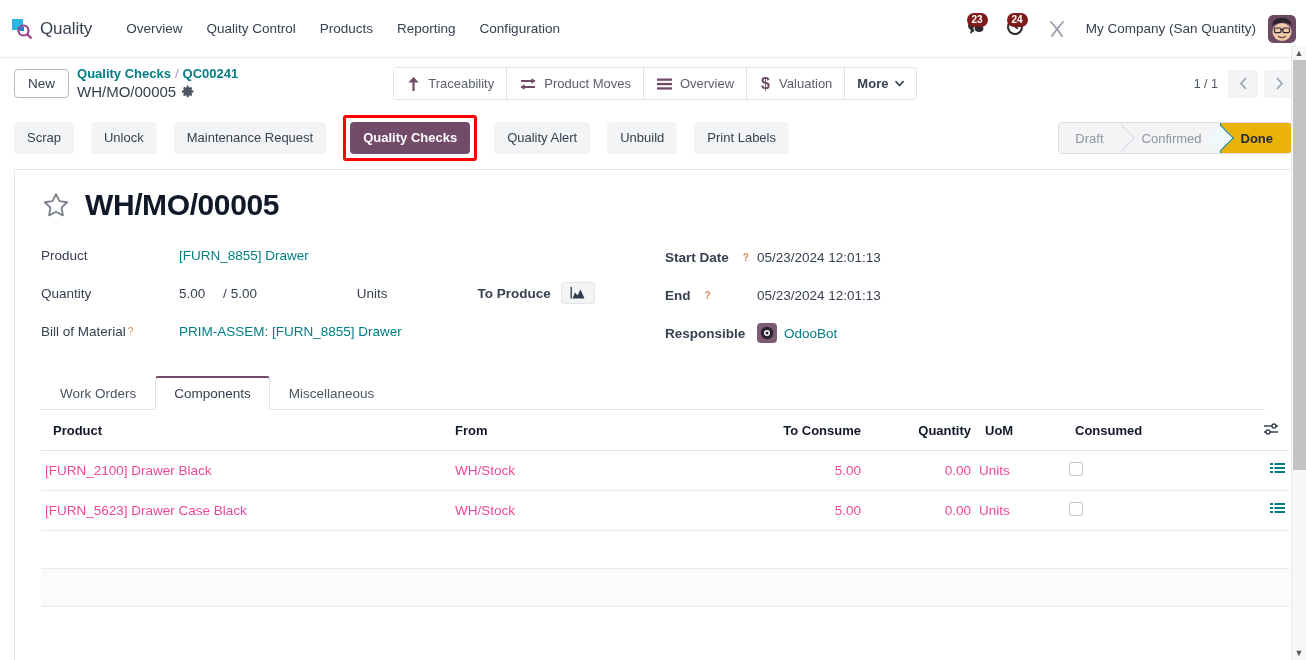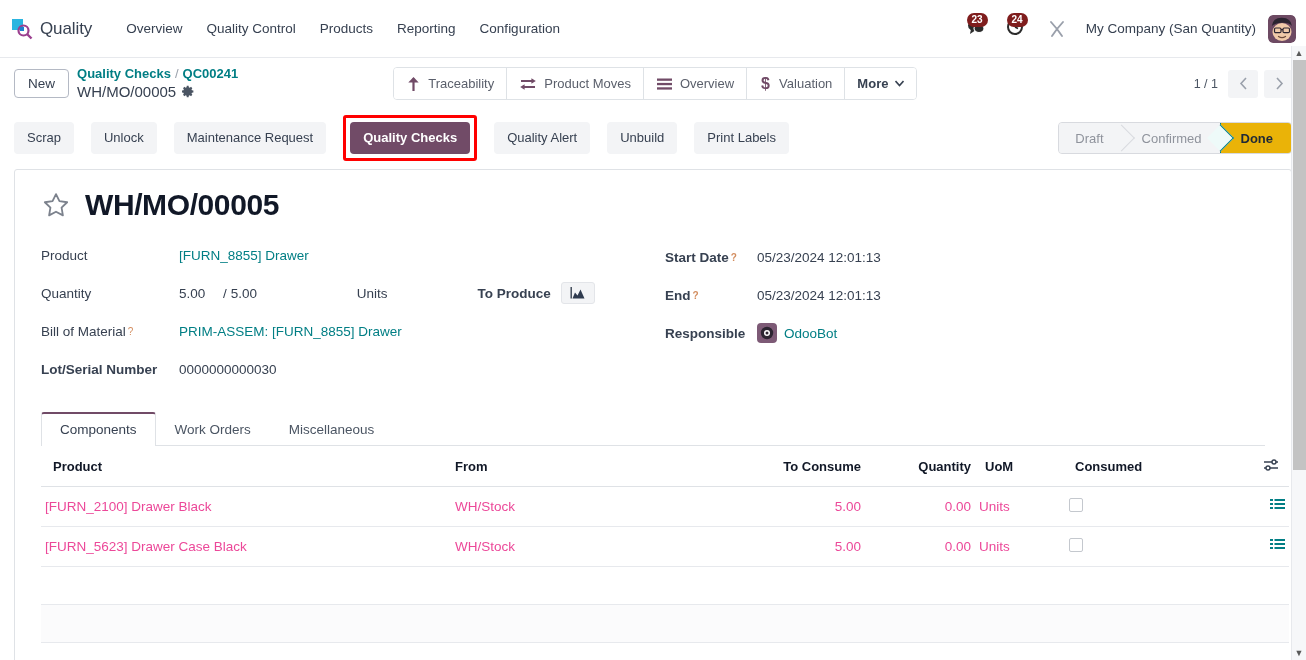--- a/index.html
+++ b/index.html
@@ -155,21 +155,21 @@
   .qty-val { width: 44px; display:inline-block; }
   .qty-sep { color: #374151; margin-right: 4px;}
   .uom-txt { margin-left: 96px; }
   .to-produce-wrap { display: flex; align-items: center; gap: 10px; margin-left: 90px; }
   .to-produce-label { font-size: 13.5px; font-weight: bold; color: #374151; white-space: nowrap;}
   .chart-btn {
     background: #f3f4f6; border: 1px solid #e3e5e9; border-radius: 3px;
     padding: 3px 8px; cursor: pointer; display: flex; align-items: center;
   }
   .rlabel { width: 92px; font-size: 13.5px; color: #374151; font-weight: bold; flex-shrink:0;
-    display:flex; align-items:center; gap:2px;}
+    display:flex; align-items:center; gap:14px;}
   .odoobot-avatar {
     width: 20px; height: 20px; border-radius: 4px; margin-right: 7px; display:block;
   }
 
   
   .notebook { margin-top: 16px; }
   .tabs { display: flex; border-bottom: 1px solid #dfe2e6; }
   .tab {
     font-size: 13.5px; color: #4b5563; padding: 9px 18px;
     cursor: pointer; border: 1px solid transparent; border-bottom: none;
@@ -427,24 +427,20 @@
           </div>
 
           <div class="frow">
             <div class="flabel">
               <span>Bill of Material</span>
               <span class="tip">?</span>
             </div>
             <div class="flink">PRIM-ASSEM: [FURN_8855] Drawer</div>
           </div>
 
-          <div class="frow">
-            <div class="flabel bold">Lot/Serial Number</div>
-            <div class="fval">0000000000030</div>
-          </div>
         </div>
 
         <div class="col-right">
           <div class="frow">
             <div class="rlabel">
               <span>Start Date</span>
               <span class="tip">?</span>
             </div>
             <div class="fval">05/23/2024 12:01:13</div>
           </div>
@@ -467,22 +463,22 @@
                 <circle cx="10" cy="10" r="1.5" fill="#2b2430"></circle>
               </svg>
             </span>
             <div class="flink">OdooBot</div>
           </div>
         </div>
       </div>
 
       <div class="notebook">
         <div class="tabs">
+          <div class="tab">Work Orders</div>
           <div class="tab active">Components</div>
-          <div class="tab">Work Orders</div>
           <div class="tab">Miscellaneous</div>
         </div>
 
         <table class="list">
           <thead>
             <tr>
               <th class="c-product">Product</th>
               <th class="c-from">From</th>
               <th class="c-toconsume">To Consume</th>
               <th class="c-qty">Quantity</th>

